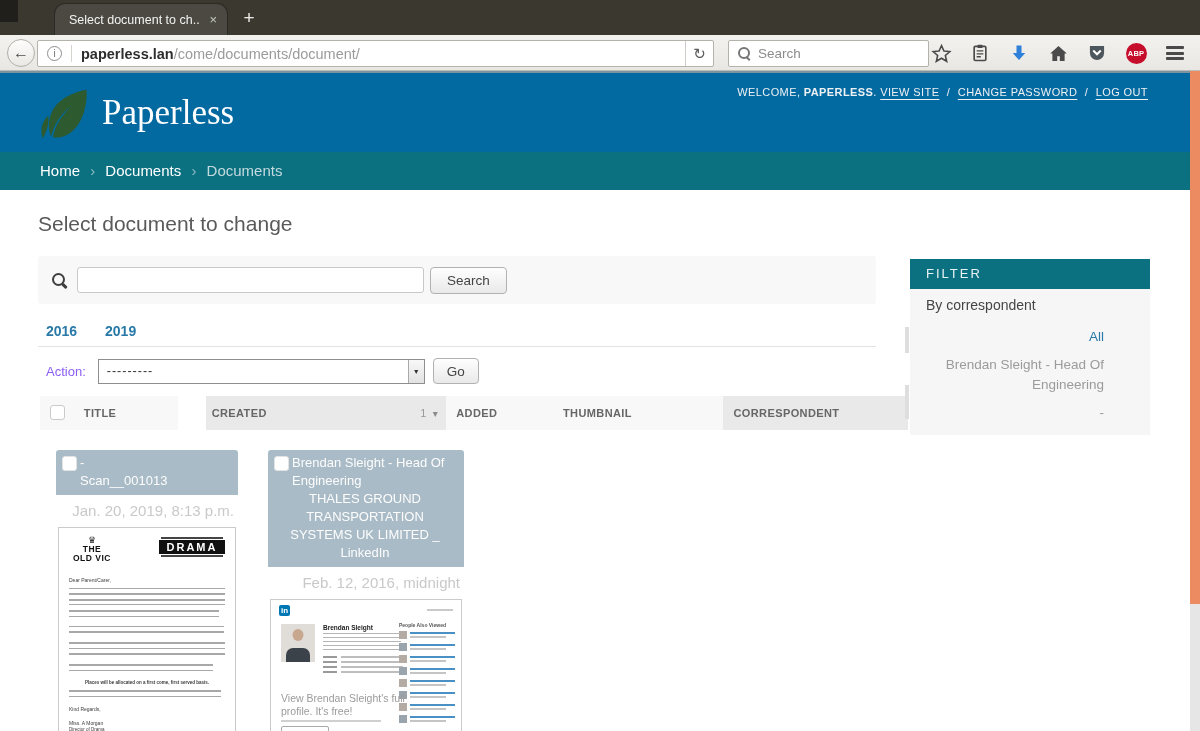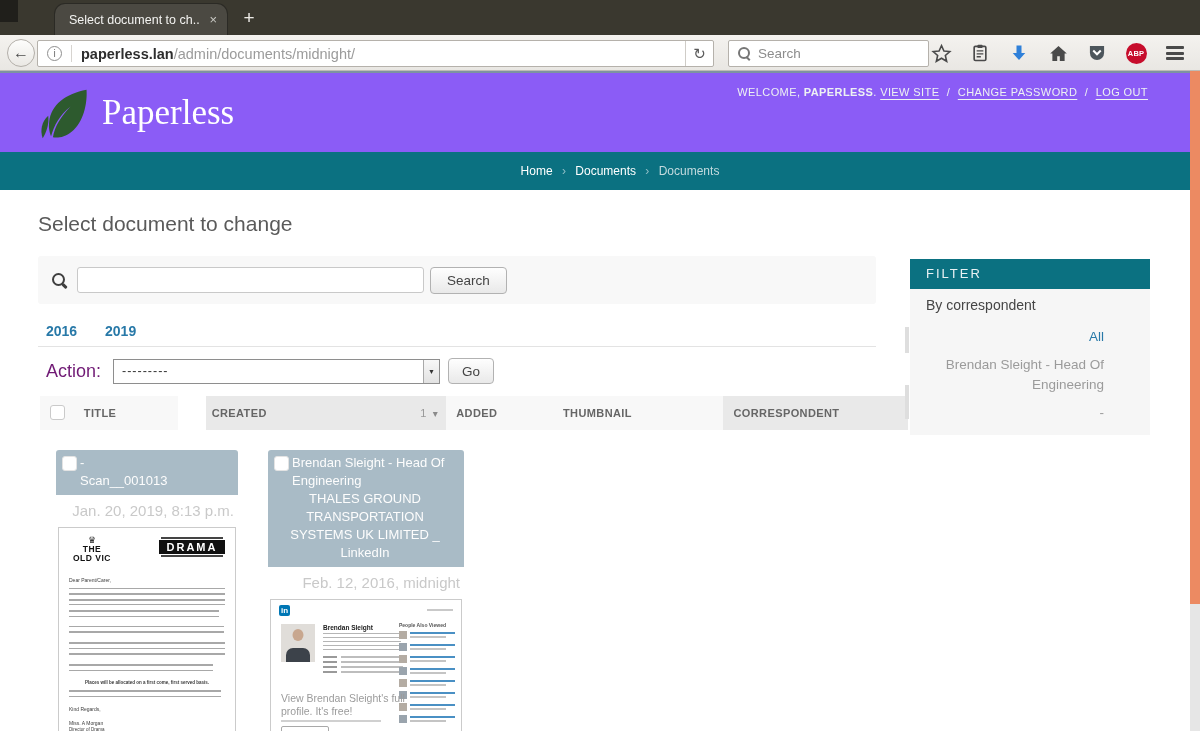--- a/index.html
+++ b/index.html
@@ -42,32 +42,32 @@
                      color:#444; width:150px; font-family:"Liberation Sans",sans-serif; }
   .searchbar input::placeholder { color:#8c8c8c; }
   .tb-icons { position:absolute; right:12px; top:4px; height:28px; display:flex; align-items:center; gap:13px; }
   .tb-btn { width:26px; height:26px; display:flex; align-items:center; justify-content:center; }
   .abp { width:21px; height:21px; border-radius:50%; background:#c70d2c; color:#fff; font-size:7.5px;
          font-weight:bold; text-align:center; line-height:21px; letter-spacing:.2px; }
   .burger { width:18px; height:14px; display:flex; flex-direction:column; justify-content:space-between; }
   .burger span { display:block; height:3px; background:#4a4a4a; border-radius:1px; }
 
   
-  .site-header { position:absolute; left:0; top:71px; width:1200px; height:81px; background:#8b5cf6;
+  .site-header { position:absolute; left:0; top:71px; width:1200px; height:81px; background:#0369a1;
                  border-top:2px solid #7d93a1; }
   .brand { position:absolute; left:38px; top:12px; display:flex; align-items:center; }
   .brand-name { font-family:"Liberation Serif", serif; font-size:35px; color:#fff; margin-left:8px; }
   .user-tools { position:absolute; right:52px; top:13px; font-size:11px; color:#edf1f3; letter-spacing:.4px; }
   .user-tools b { font-weight:bold; }
   .user-tools a { color:#edf1f3; text-decoration:underline; text-underline-offset:3px; cursor:pointer; }
   .ut-sep { margin:0 4px; }
 
   
   .breadcrumbs { position:absolute; left:0; top:152px; width:1200px; height:38px; background:#0b7181;
-                 font-size:12px; line-height:38px; padding-left:40px; color:#c3dade;text-align:center; }
+                 font-size:15px; line-height:38px; padding-left:40px; color:#c3dade; }
   .breadcrumbs a { color:#fff; text-decoration:none; cursor:pointer; }
   .bc-sep { color:#8fbec6; margin:0 6px; }
 
   
   .page-title { position:absolute; left:38px; top:212px; font-size:21px; color:#5a5a5a; font-weight:normal; }
 
   .search-module { position:absolute; left:38px; top:256px; width:838px; height:48px; background:#f8f8f8;
                    border-radius:3px; display:flex; align-items:center; }
   .mag2 { position:relative; width:15px; height:15px; margin:0 10px 0 14px; flex:none; }
   .mag2::before { content:""; position:absolute; left:0; top:0; width:9px; height:9px;
@@ -77,21 +77,21 @@
   .admin-search-input { width:347px; height:26px; border:1px solid #c9c9c9; border-radius:3px;
                         outline:none; padding:0 6px; font-size:13px; color:#333; }
   .btn { height:27px; border:1px solid #b2b2b2; border-radius:4px; background:linear-gradient(#fefefe,#e9e9e9);
          color:#444; font-size:13.5px; padding:0 16px; margin-left:6px; font-family:"Liberation Sans",sans-serif; }
 
   .date-hierarchy { position:absolute; left:46px; top:323px; font-size:14px; font-weight:bold; }
   .date-hierarchy a { color:#2879a8; text-decoration:none; margin-right:24px; cursor:pointer; }
   .dh-rule { position:absolute; left:38px; top:346px; width:838px; border-top:1px solid #e3e3e3; }
 
   .action-row { position:absolute; left:46px; top:358px; height:26px; display:flex; align-items:center; }
-  .action-label { color:#701a75; font-size:18px; margin-right:12px; }
+  .action-label { color:#8b5cf6; font-size:13px; margin-right:12px; }
   .fake-select { width:327px; height:25px; border:1px solid #8e8e8e; background:#fff; display:flex;
                  align-items:center; }
   .fs-text { padding-left:8px; font-size:12.5px; color:#333; letter-spacing:1px; flex:1; }
   .fs-arrow { width:16px; height:23px; border-left:1px solid #a9a9a9; background:linear-gradient(#f8f8f8,#e2e2e2);
               font-size:7px; color:#333; display:flex; align-items:center; justify-content:center; }
   .go-btn { margin-left:8px; height:26px; padding:0 13px; }
 
   
   .thead { position:absolute; left:40px; top:396px; width:868px; height:34px; display:flex;
            font-size:11px; font-weight:bold; color:#666; letter-spacing:.4px; line-height:34px; }
@@ -198,21 +198,21 @@
       <span class="tab-close">×</span>
     </div>
     <div class="newtab">+</div>
   </div>
 
   <div class="toolbar">
     <div class="nav-back">←</div>
     <div class="urlbar">
       <span class="info-icon">i</span>
       <span class="url-sep"></span>
-      <span class="url-text"><b>paperless.lan</b><span>/admin/documents/midnight/</span></span>
+      <span class="url-text"><b>paperless.lan</b><span>/come/documents/document/</span></span>
       <span class="reload">↻</span>
     </div>
     <div class="searchbar">
       <span class="mag"></span>
       <input placeholder="Search" style="">
     </div>
     <div class="tb-icons">
       <div class="tb-btn">
         <svg width="21" height="21" viewBox="0 0 24 24">
             <path d="M12 3l2.8 6.2 6.7.6-5.1 4.5 1.5 6.6L12 17.4l-5.9 3.5 1.5-6.6-5.1-4.5 6.7-.6z" fill="none" stroke="#4a4a4a" stroke-width="1.8"></path>

